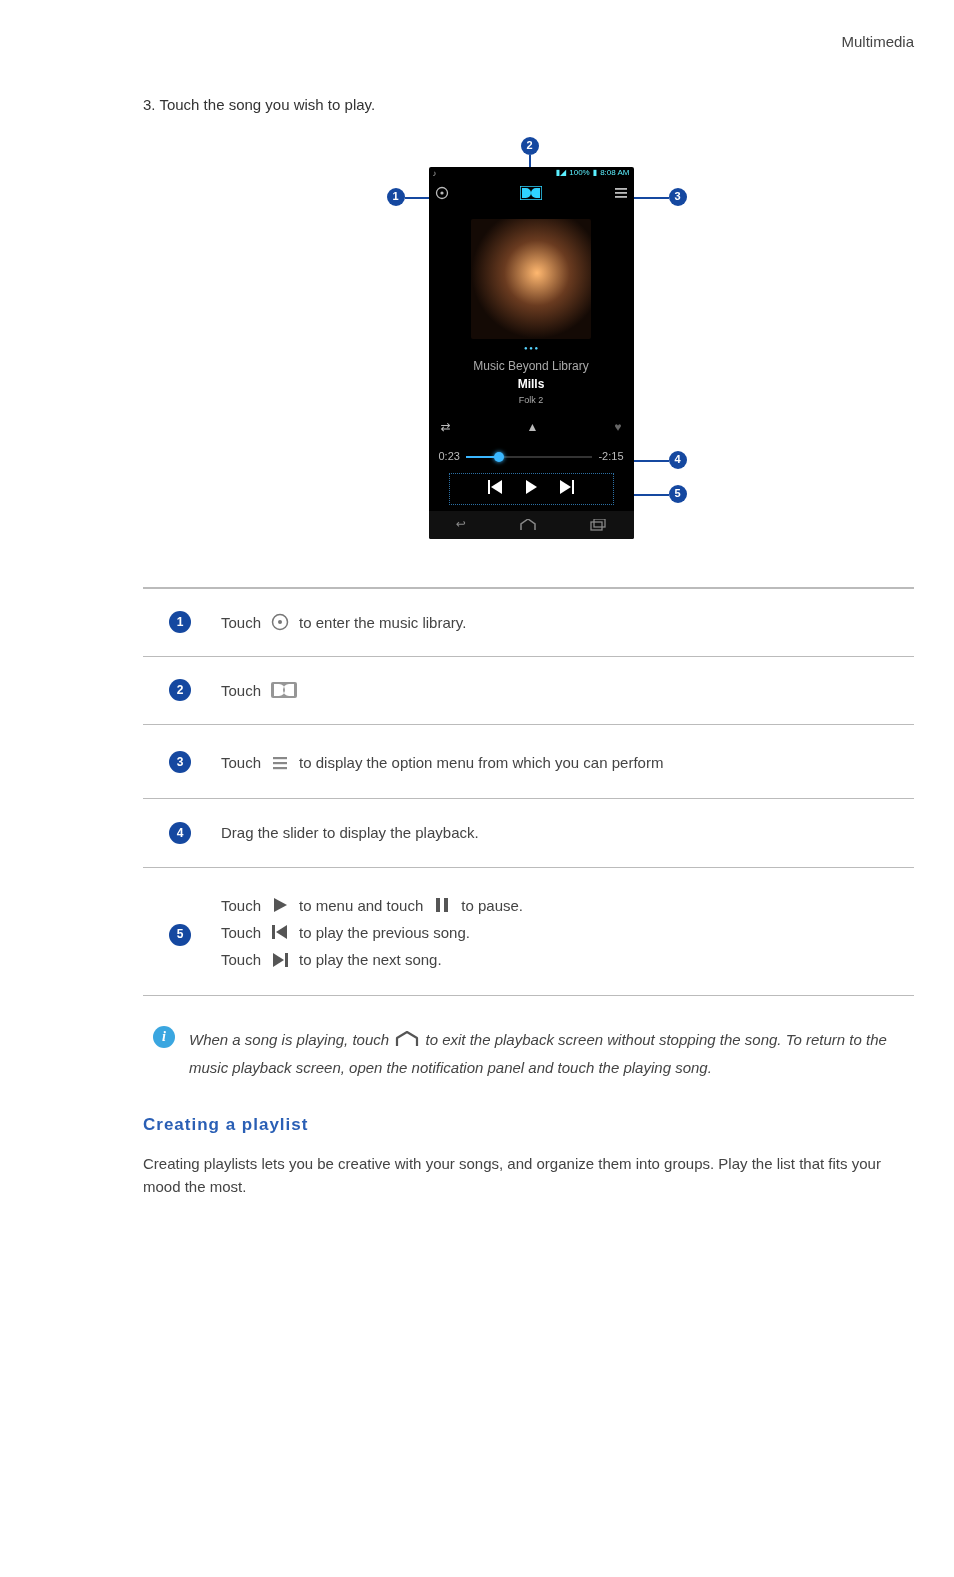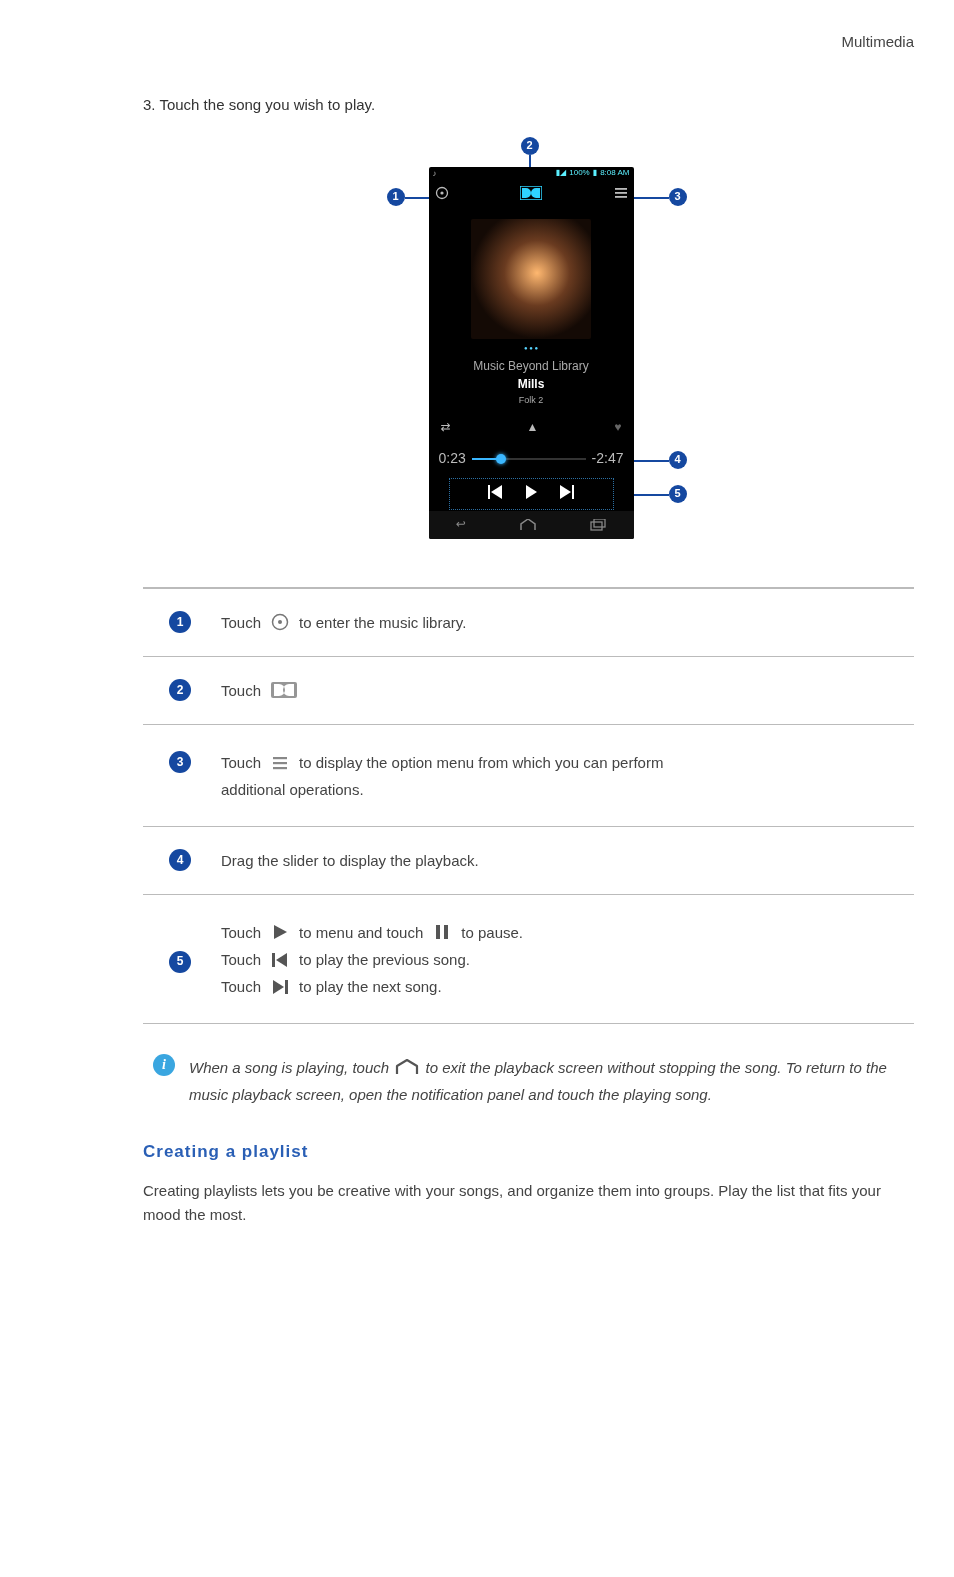--- a/index.html
+++ b/index.html
@@ -84,21 +84,21 @@
   .track-meta .lib { color:#aaa; font-size:12px; }
   .track-meta .title { color:#fff; font-weight:bold; font-size:12px; }
   .track-meta .album-name { color:#aaa; font-size:9px; }
   .ctrl-row {
     display:flex; justify-content:space-between; align-items:center;
     padding: 10px 12px 6px 12px; color:#bbb; font-size:12px;
   }
   .slider-row {
     position:relative;
     display:flex; align-items:center; justify-content:flex-start;
-    padding: 6px 10px 4px 10px; font-size:14px; color:#bbb;
+    padding: 6px 10px 4px 10px; font-size:11px; color:#bbb;
   }
   .slider-track {
     flex:1; height:2px; background:#333; margin:0 6px; position:relative;
   }
   .slider-fill { position:absolute; left:0; top:0; height:2px; width:26%; background:#3bb7ff; }
   .slider-thumb { position:absolute; left:26%; top:-4px; width:10px; height:10px; margin-left:-5px;
                   border-radius:50%; background:#3bb7ff; box-shadow:0 0 4px #3bb7ff; }
   .transport {
     display:flex; justify-content:space-around; align-items:center;
     padding: 6px 28px 10px 28px; color:#fff; font-size:14px;
@@ -251,21 +251,21 @@
           <span>▲</span>
           <span style="color:#666;">♥</span>
         </div>
 
         <div class="slider-row">
           <span>0:23</span>
           <div class="slider-track">
             <div class="slider-fill"></div>
             <div class="slider-thumb"></div>
           </div>
-          <span>-2:47</span>
+          <span>-2:15</span>
         </div>
 
         <div class="transport">
           <span>
             <svg width="16" height="14" viewBox="0 0 16 14">
                 <rect x="0" y="0" width="2" height="14" fill="#fff"></rect>
                 <polygon points="14,0 14,14 3,7" fill="#fff"></polygon>
               </svg>
           </span>
           <span>
@@ -338,23 +338,20 @@
           <span>Touch</span>
           <span class="inline-icon">
             <svg width="16" height="16" viewBox="0 0 16 16">
                 <rect x="1" y="2" width="14" height="2.2" fill="#888"></rect>
                 <rect x="1" y="7" width="14" height="2.2" fill="#888"></rect>
                 <rect x="1" y="12" width="14" height="2.2" fill="#888"></rect>
               </svg>
           </span>
           <span>to display the option menu from which you can perform</span>
         </div>
-        <div class="line">
-            <span>additional operations.</span>
-          </div>
       </div>
     </div>
 
     <div class="expl-row">
       <div class="badge">4</div>
       <div class="expl-text">
         <div class="line">
             <span>Drag the slider to display the playback.</span>
           </div>
       </div>

